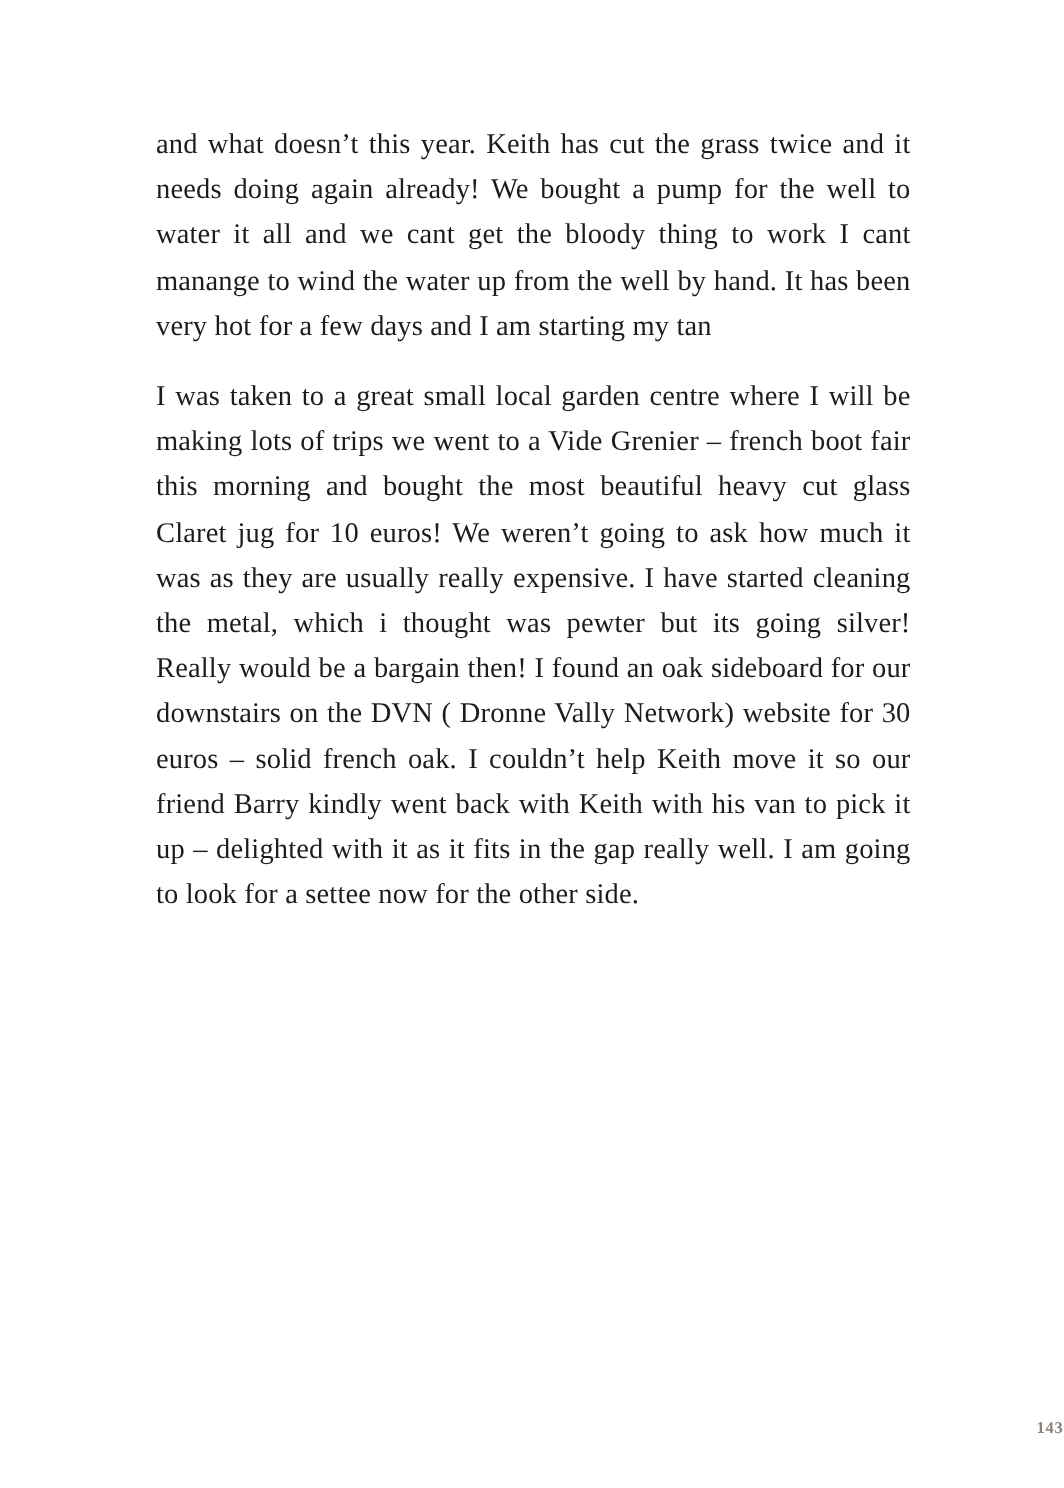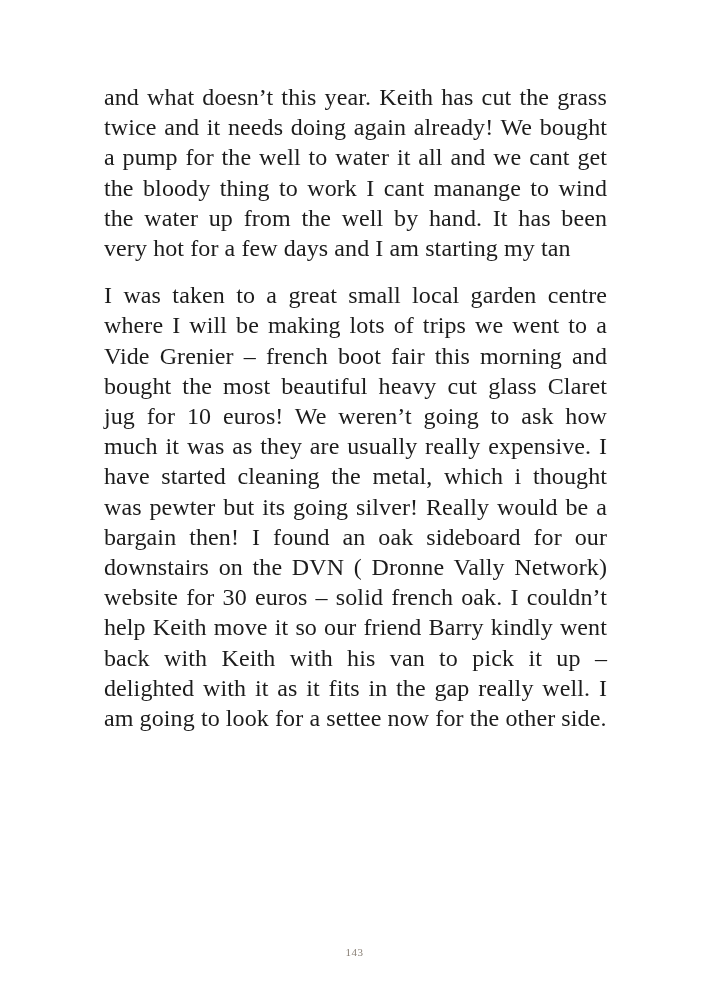--- a/index.html
+++ b/index.html
@@ -21,34 +21,35 @@
   }
   .content {
     position: absolute;
     top: 82px;
     left: 104px;
     right: 102px;
     color: #1c1c1c;
   }
   .content p {
     margin: 0 0 17px 0;
-    font-size: 24px;
+    font-size: 19px;
     line-height: 30.2px;
     text-align: justify;
     letter-spacing: 0.1px;
   }
   .page-number {
     position: absolute;
     bottom: 34px;
     left: 0;
     right: 0;
-    text-align: center;
+    text-align: right;
     font-size: 11px;
     color: #8a8177;
     letter-spacing: 0.5px;
+    font-weight: bold;
   }
 </style>
 </head>
 <body>
 
 <div class="page">
   <div class="content">
     <p>and what doesn’t this year. Keith has cut the grass twice and it needs doing again already! We bought a pump for the well to water it all and we cant get the bloody thing to work I cant manange to wind the water up from the well by hand. It has been very hot for a few days and I am starting my tan</p>
     <p>I was taken to a great small local garden centre where I will be making lots of trips we went to a Vide Grenier – french boot fair this morning and bought the most beautiful heavy cut glass Claret jug for 10 euros! We weren’t going to ask how much it was as they are usually really expensive. I have started cleaning the metal, which i thought was pewter but its going silver! Really would be a bargain then! I found an oak sideboard for our downstairs on the DVN ( Dronne Vally Network) website for 30 euros – solid french oak. I couldn’t help Keith move it so our friend Barry kindly went back with Keith with his van to pick it up – delighted with it as it fits in the gap really well. I am going to look for a settee now for the other side.</p>
   </div>

